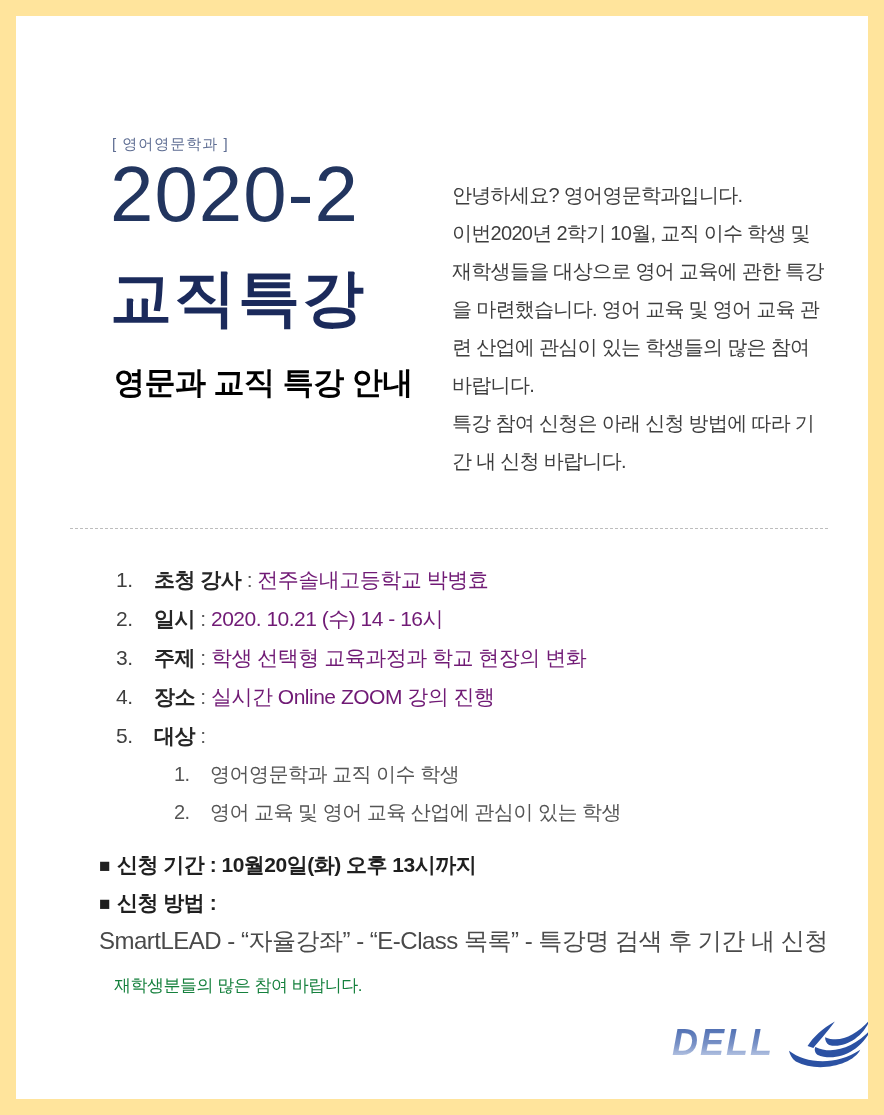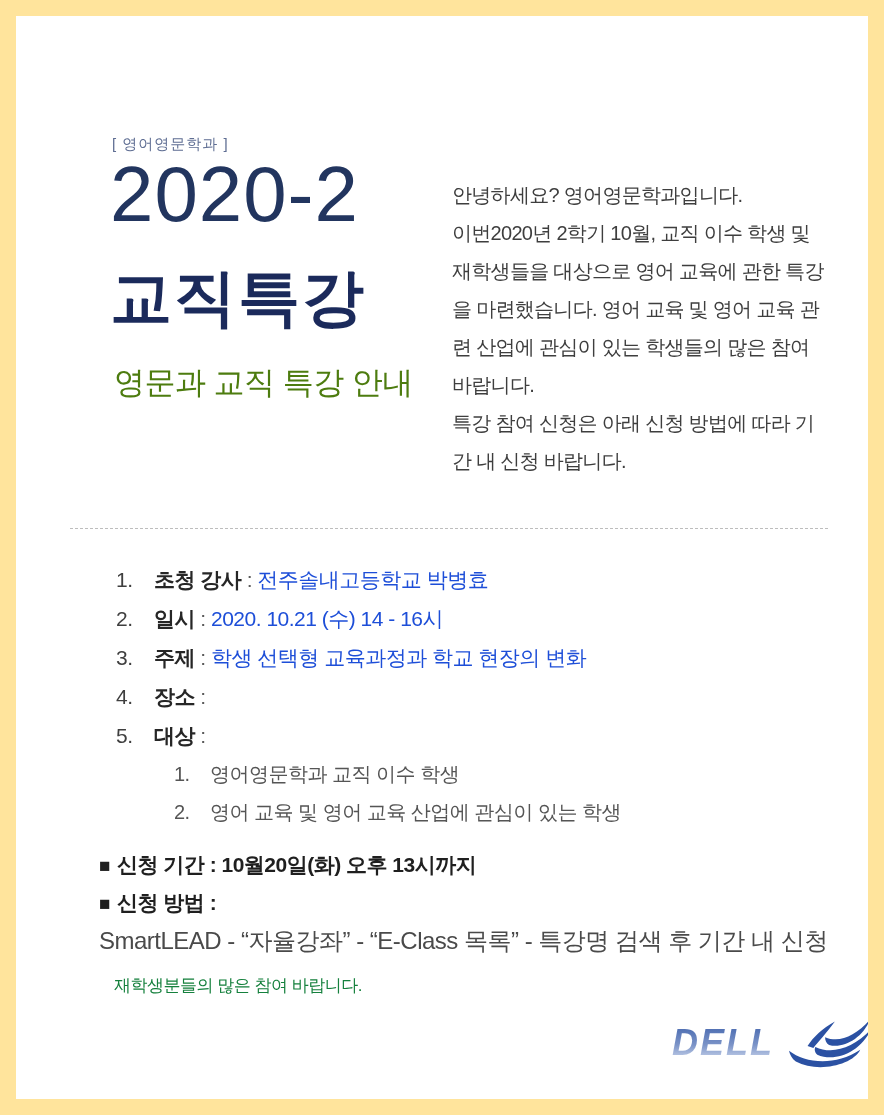--- a/index.html
+++ b/index.html
@@ -41,22 +41,22 @@
     font-weight: 800;
     color: #1B2A5B;
     line-height: 1;
     letter-spacing: 2px;
     font-family: Liberation Mono, monospace;
   }
   .subtitle {
     position: absolute;
     left: 114px; top: 362px;
     font-size: 31px;
-    font-weight: 400;
-    color: #4d7c0f;
+    font-weight: 700;
+    color: #000000;
     letter-spacing: -0.5px;
     text-align: center;
   }
   .intro {
     position: absolute;
     left: 452px; top: 176px;
     width: 392px;
     font-size: 20px;
     line-height: 38px;
     color: #3E3E3E;
@@ -72,21 +72,21 @@
   .details {
     position: absolute;
     left: 116px; top: 560px;
     font-size: 21px;
     letter-spacing: -0.5px;
   }
   .detail-row { display: flex; line-height: 39px; }
   .detail-row .num { width: 38px; color: #3F3F3F; flex: 0 0 auto; }
   .detail-row .label { font-weight: 700; color: #262626; white-space: pre; }
   .detail-row .sep { color: #5A5A5A; white-space: pre; }
-  .detail-row .value { color: #1d4ed8; white-space: pre; }
+  .detail-row .value { color: #701a75; white-space: pre; }
   .targets { margin-left: 58px; font-size: 20px; line-height: 38px; color: #555555; }
   .target-row { display: flex; }
   .target-row .tnum { width: 36px; color: #555555; flex: 0 0 auto; }
   .application {
     position: absolute;
     left: 99px; top: 846px;
     font-size: 21px;
     line-height: 37px;
     color: #1F1F1F;
     letter-spacing: -0.5px;
@@ -167,20 +167,21 @@
     <div class="detail-row">
       <span class="num">3.</span>
         <span class="label">주제</span>
         <span class="sep"> : </span>
         <span class="value">학생 선택형 교육과정과 학교 현장의 변화</span>
     </div>
     <div class="detail-row">
       <span class="num">4.</span>
         <span class="label">장소</span>
         <span class="sep"> : </span>
+        <span class="value">실시간 Online ZOOM 강의 진행</span>
     </div>
     <div class="detail-row">
       <span class="num">5.</span>
         <span class="label">대상</span>
         <span class="sep"> : </span>
         <span class="value"></span>
     </div>
     <div class="targets">
       <div class="target-row">
         <span class="tnum">1.</span>

